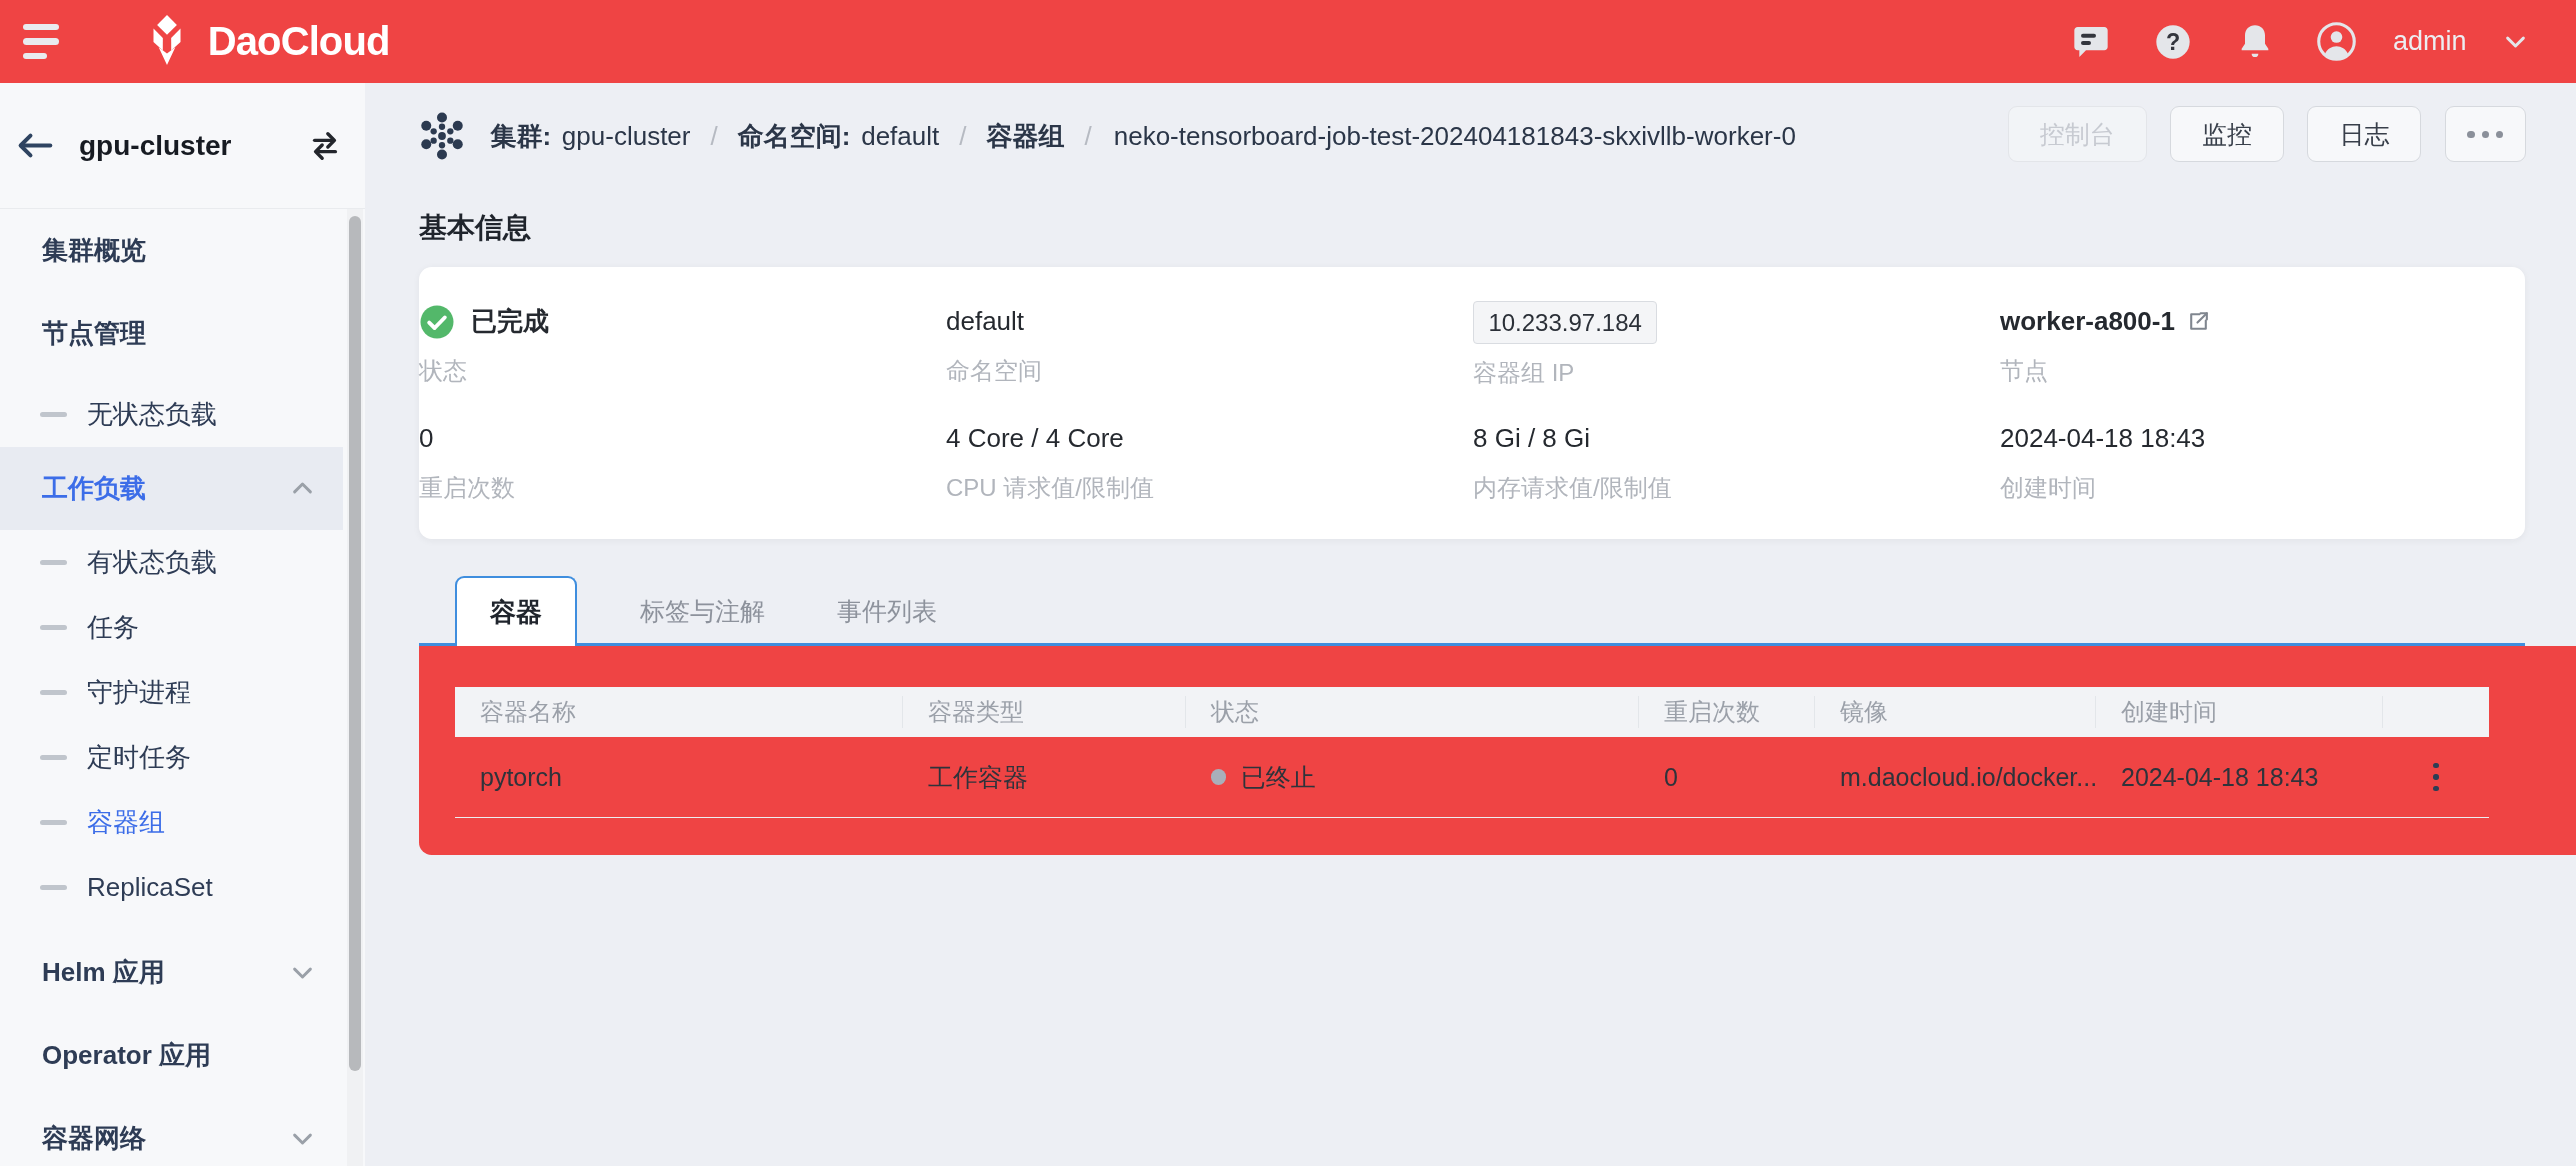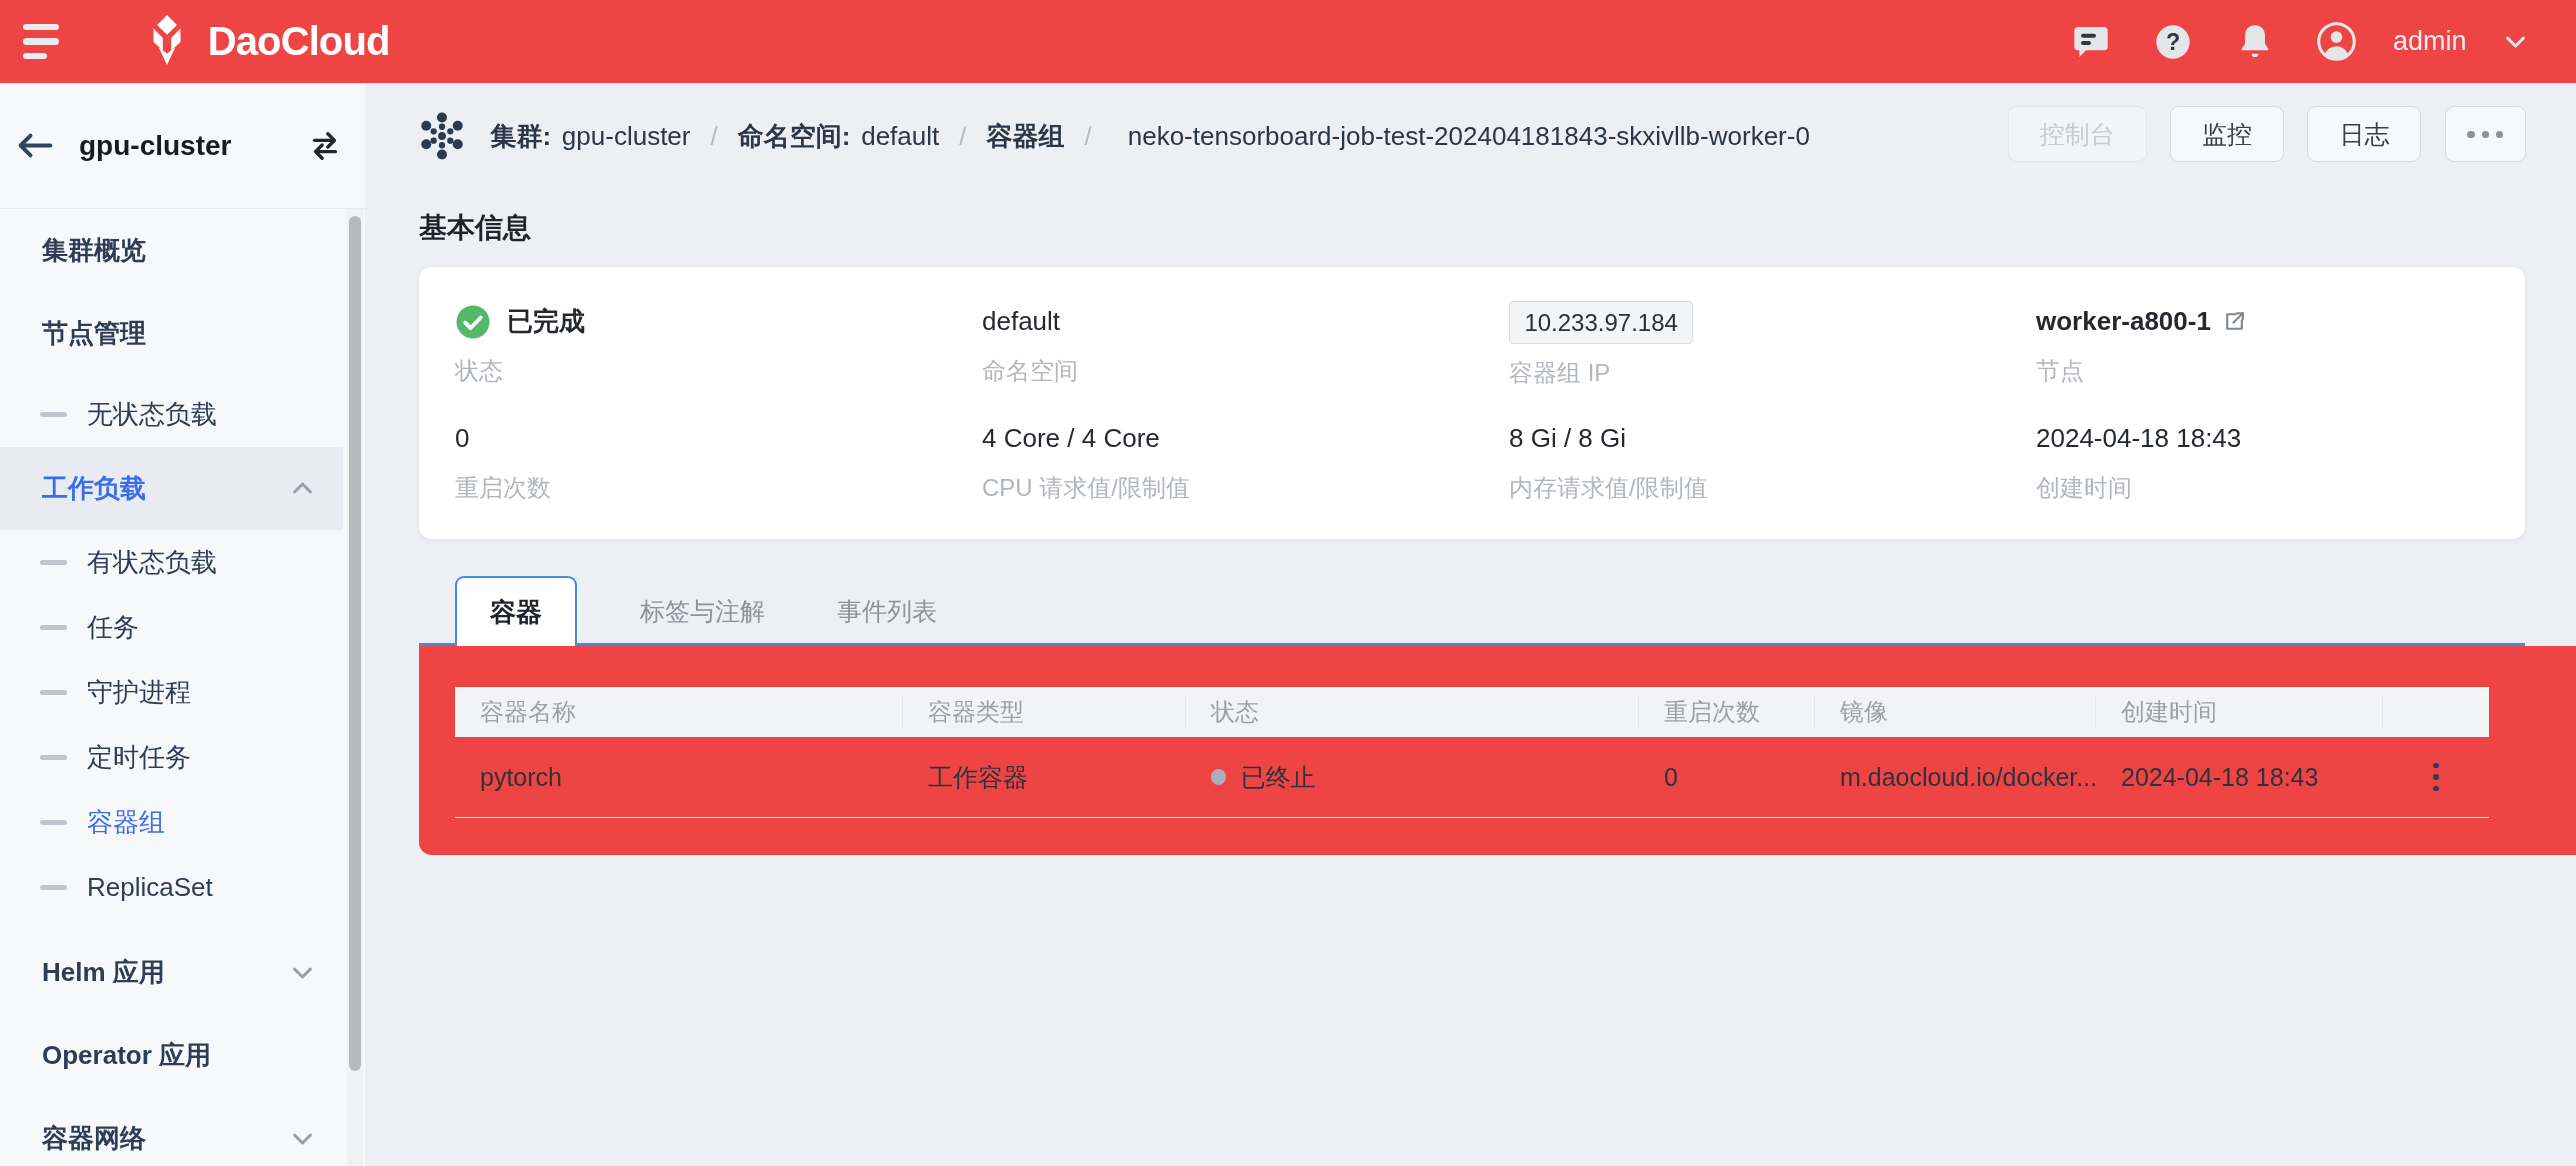--- a/index.html
+++ b/index.html
@@ -49,21 +49,21 @@
 
   .actions{position:absolute;right:50px;top:23.4px;display:flex;gap:23.4px}
   .btn{height:56px;padding:0 31px;border:1.8px solid #d6d9de;border-radius:9px;font-size:25px;font-weight:500;color:#383f4a;display:flex;align-items:center;background:rgba(255,255,255,.55);cursor:pointer}
   .btn.disabled{color:#c7cad1;border-color:#e3e5e9;background:rgba(255,255,255,.3);cursor:default}
   .btn.more{padding:0 21.6px;gap:7.2px}
   .btn.more b{width:7.2px;height:7.2px;border-radius:50%;background:#8b909a}
 
   .section-title{position:absolute;left:54px;top:126px;font-size:28px;font-weight:700;color:#1f242c}
 
   .info-card{position:absolute;left:54px;top:184px;width:2106px;height:272px;background:#fff;border-radius:12.6px;box-shadow:0 1.8px 7.2px rgba(31,35,41,.05);display:grid;grid-template-columns:repeat(4,527px);grid-auto-rows:117px;padding-top:34px}
-  .field{padding-left:36px}
+  .field{}
   .f-val{min-height:41px;display:flex;align-items:center;font-size:26px;font-weight:500;color:#25292f}
   .f-val.bold{font-weight:700}
   .f-label{font-size:24px;color:#b1b5bc;margin-top:12.6px}
   .check{margin-right:16px;display:flex}
   .ip-badge{display:inline-flex;align-items:center;height:43px;padding:0 14.4px;border:1.8px solid #d9dce1;background:#f4f5f7;border-radius:4px;font-size:24px;font-weight:400;color:#2b3038}
   .node-link{display:flex;align-items:center;gap:10.8px;cursor:pointer}
 
   .tab-active{position:absolute;left:90px;top:493px;width:122px;height:70px;background:#fff;border:2.7px solid #3f8ede;border-bottom:none;border-radius:9px 9px 0 0;display:flex;align-items:center;justify-content:center;font-size:26px;font-weight:700;color:#20252d;z-index:2;cursor:pointer}
   .tab-i{position:absolute;top:493px;height:70px;display:flex;align-items:center;font-size:25px;color:#8d929c;cursor:pointer}
   .tab-i.t1{left:275px}
@@ -247,21 +247,21 @@
       </svg>
     </span>
     <span class="crumb-b">集群:</span>
     <span class="crumb-v">gpu-cluster</span>
     <span class="crumb-sep">/</span>
     <span class="crumb-b">命名空间:</span>
     <span class="crumb-v">default</span>
     <span class="crumb-sep">/</span>
     <span class="crumb-b">容器组</span>
     <span class="crumb-sep">/</span>
-    <span class="crumb-v" style="margin-left:16px">neko-tensorboard-job-test-202404181843-skxivllb-worker-0</span>
+    <span class="crumb-v" style="margin-left:2px">neko-tensorboard-job-test-202404181843-skxivllb-worker-0</span>
   </div>
 
   <div class="actions">
     <div class="btn disabled">控制台</div>
     <div class="btn">监控</div>
     <div class="btn">日志</div>
     <div class="btn more">
         <b></b>
         <b></b>
         <b></b>

